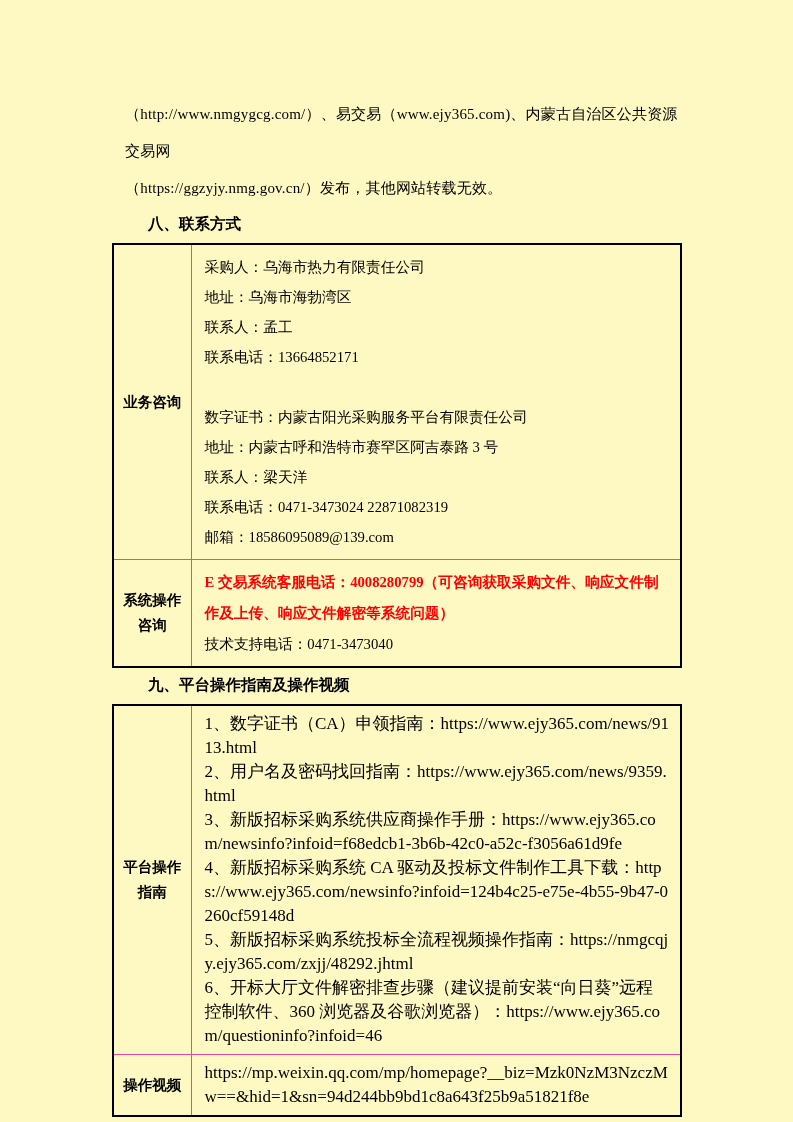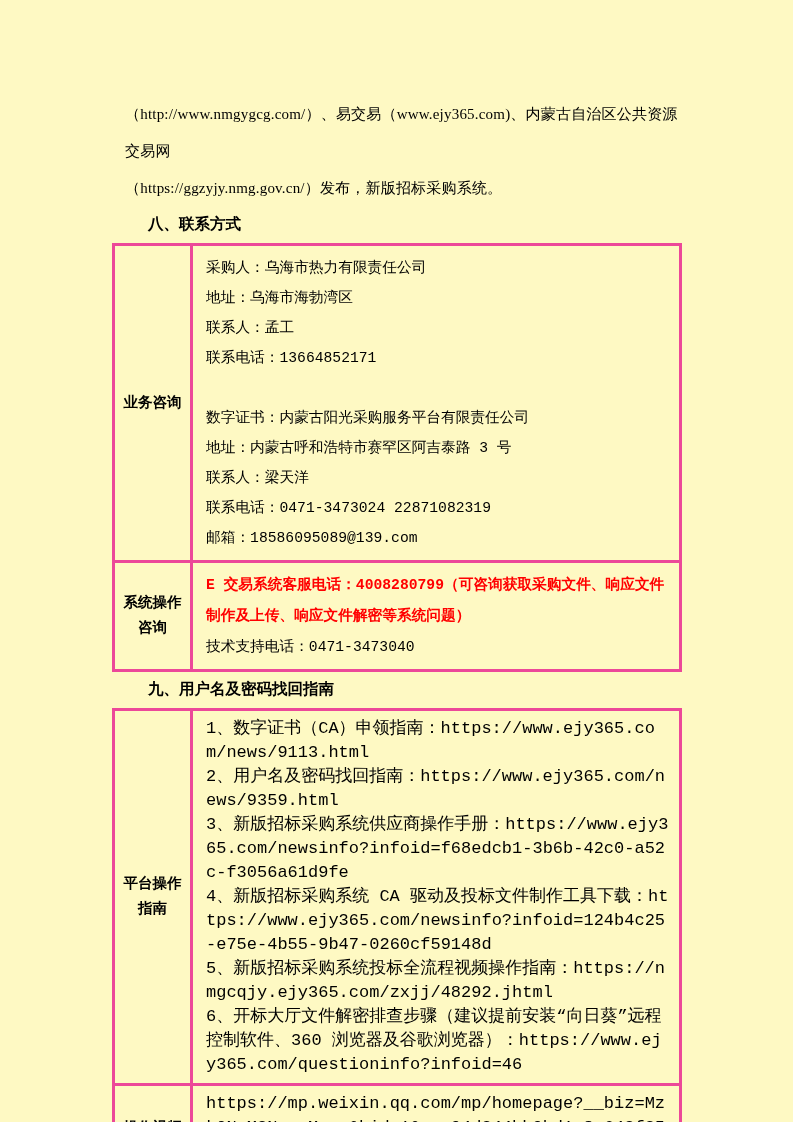--- a/index.html
+++ b/index.html
@@ -27,21 +27,21 @@
     font-weight: bold;
     line-height: 24px;
     font-family: "Liberation Sans", "DejaVu Sans", sans-serif;
   }
   table.tbl {
     border-collapse: collapse;
     width: 570px;
     table-layout: fixed;
     border: 2px solid #000;
   }
-  table.tbl td { border: 3px solid #ec4899; font-family: Liberation Mono, monospace; }
+  table.tbl td { border: 1px solid #ec4899; }
   .label-cell {
     text-align: center;
     vertical-align: middle;
     font-weight: bold;
     font-size: 14.5px;
     line-height: 25px;
     padding: 0 2px;
     font-family: "Liberation Sans", "DejaVu Sans", sans-serif;
   }
   .content-cell {
@@ -79,21 +79,21 @@
     line-height: 24px;
     font-style: italic;
   }
 </style>
 </head>
 <body>
 
 <div class="page">
 
   <p class="intro">（http://www.nmgygcg.com/）、易交易（www.ejy365.com)、内蒙古自治区公共资源交易网</p>
-  <p class="intro">（https://ggzyjy.nmg.gov.cn/）发布，新版招标采购系统。</p>
+  <p class="intro">（https://ggzyjy.nmg.gov.cn/）发布，其他网站转载无效。</p>
 
   <h3 class="heading">八、联系方式</h3>
 
   <table class="tbl">
     <colgroup>
         <col style="width:78px">
         <col>
       </colgroup>
     <tbody>
         <tr>
@@ -119,21 +119,21 @@
         <div>咨询</div>
       </td>
       <td class="content-cell">
         <p class="hl">E 交易系统客服电话：4008280799（可咨询获取采购文件、响应文件制作及上传、响应文件解密等系统问题）</p>
         <p>技术支持电话：0471-3473040</p>
       </td>
     </tr>
   </tbody>
     </table>
 
-  <h3 class="heading">九、用户名及密码找回指南</h3>
+  <h3 class="heading">九、平台操作指南及操作视频</h3>
 
   <table class="tbl">
     <colgroup>
         <col style="width:78px">
         <col>
       </colgroup>
     <tbody>
         <tr>
       <td class="label-cell">
         <div>平台操作</div>

